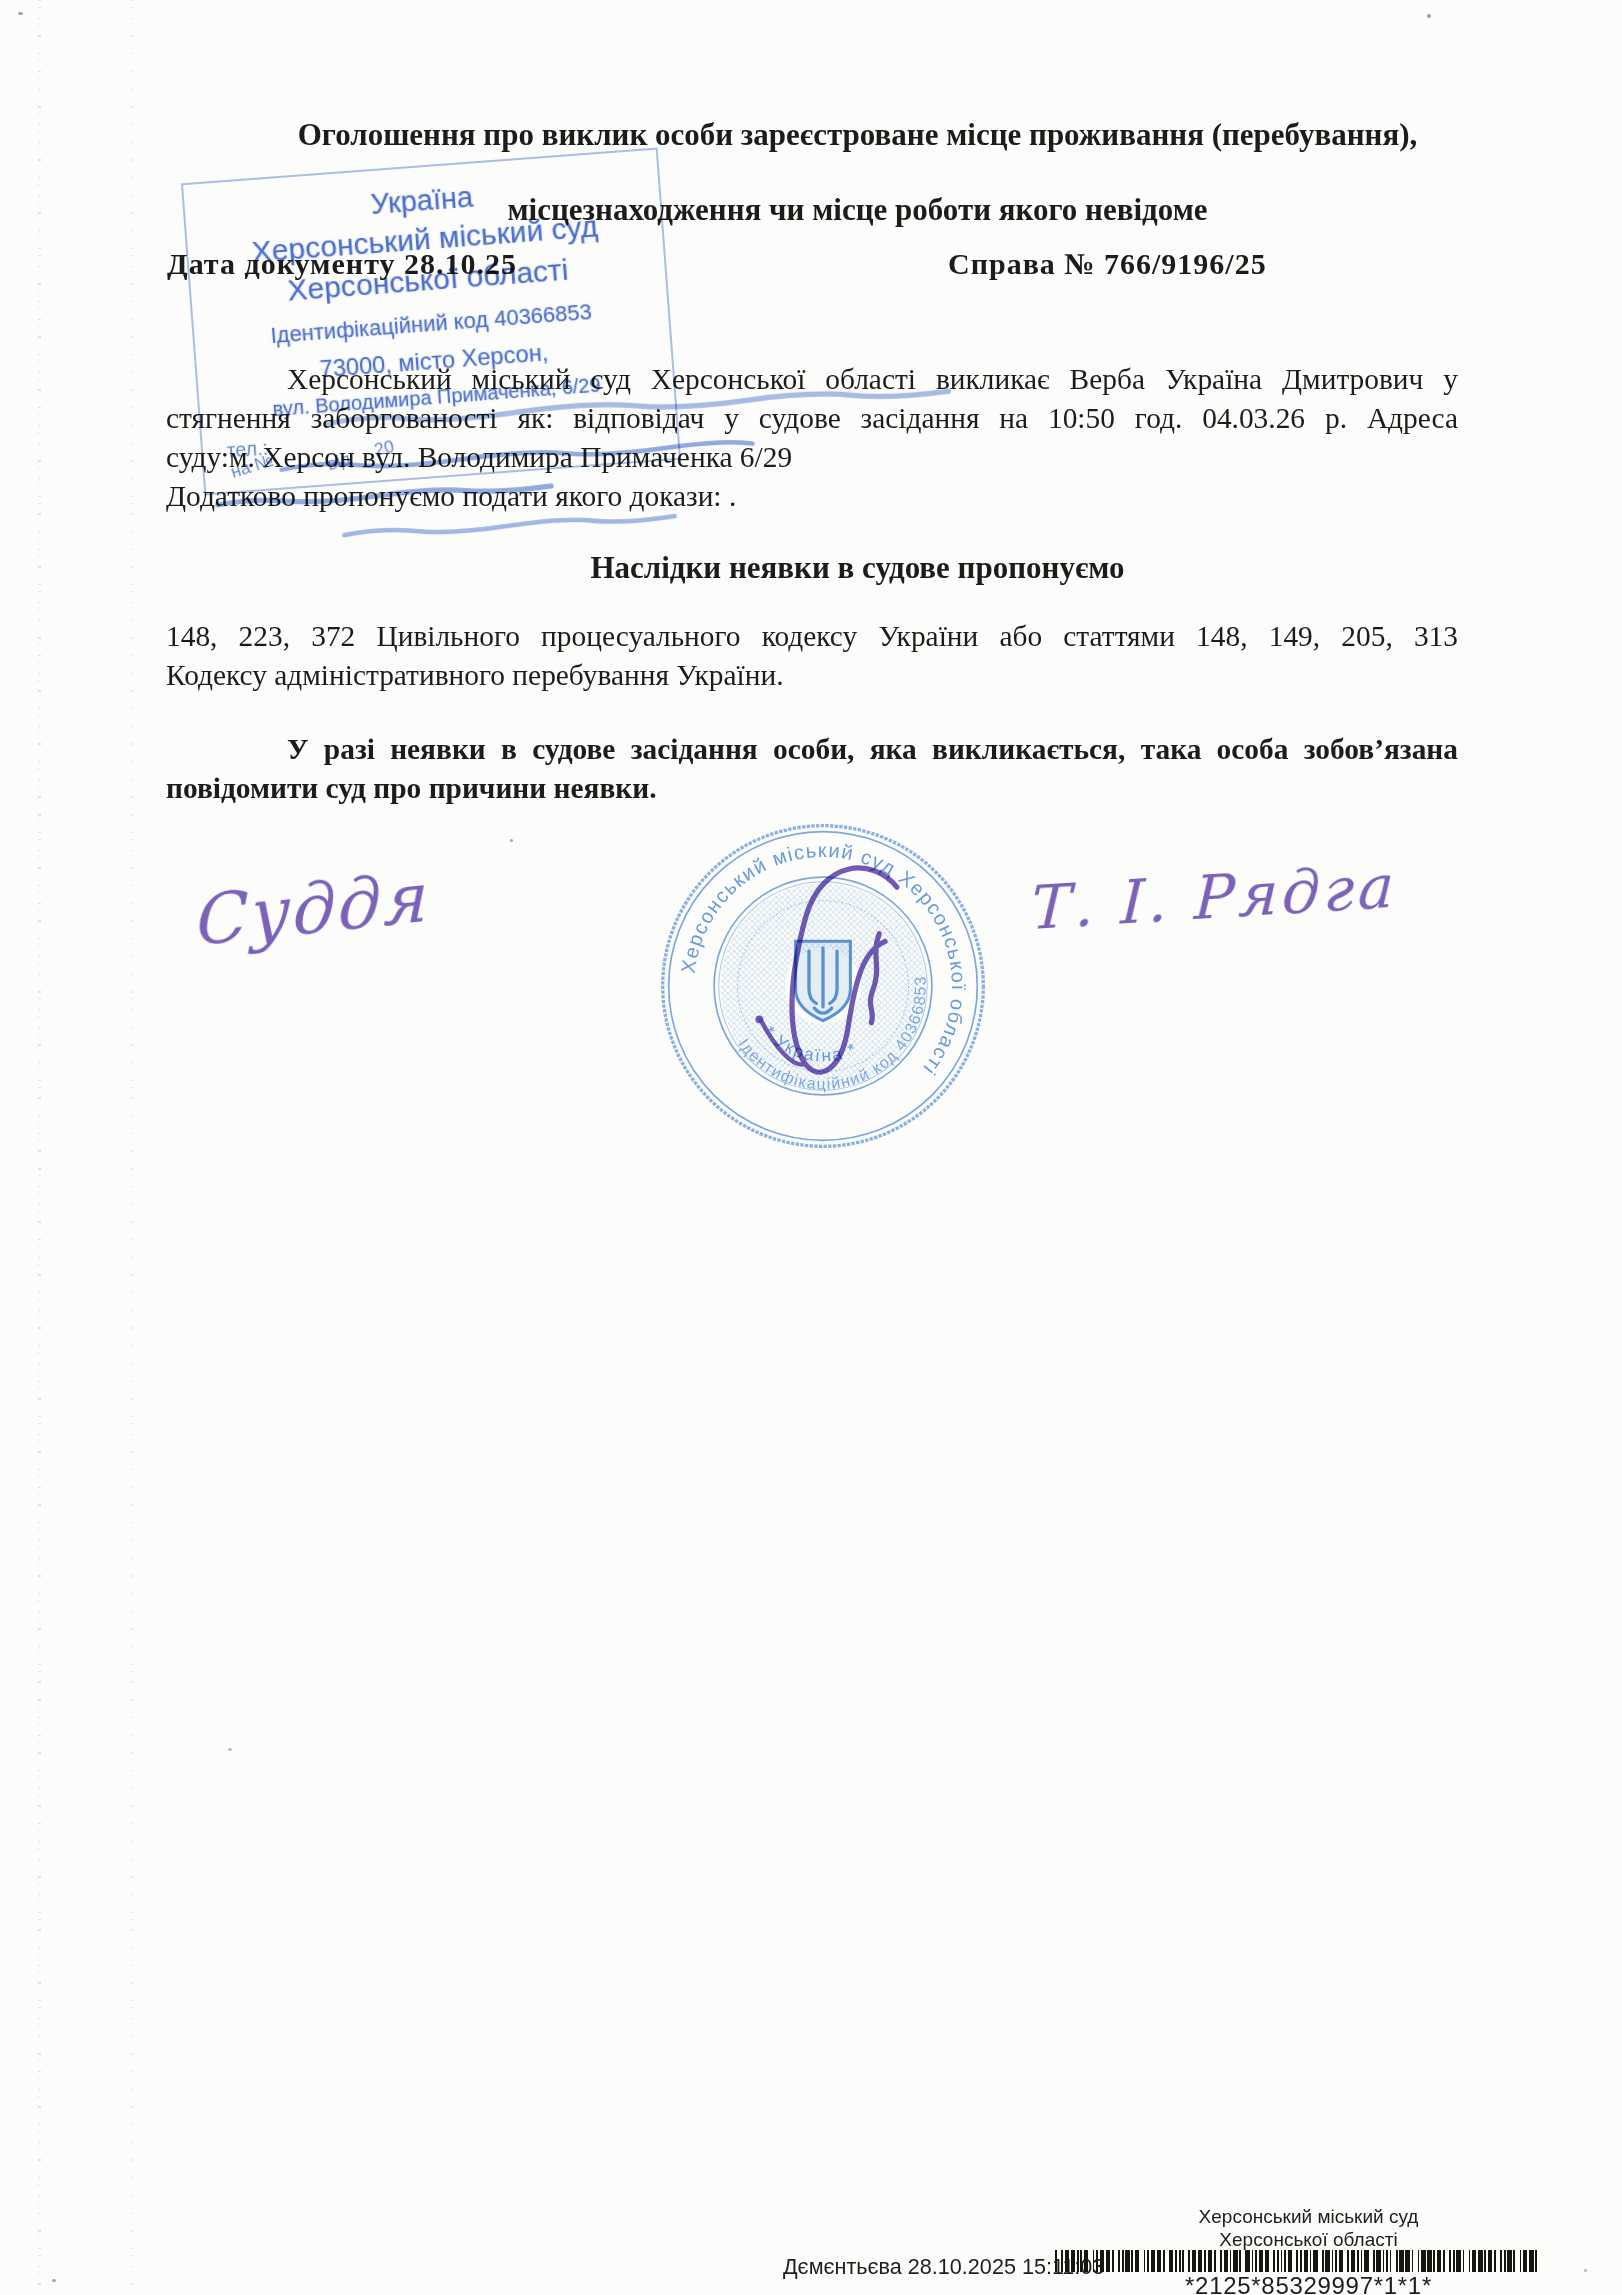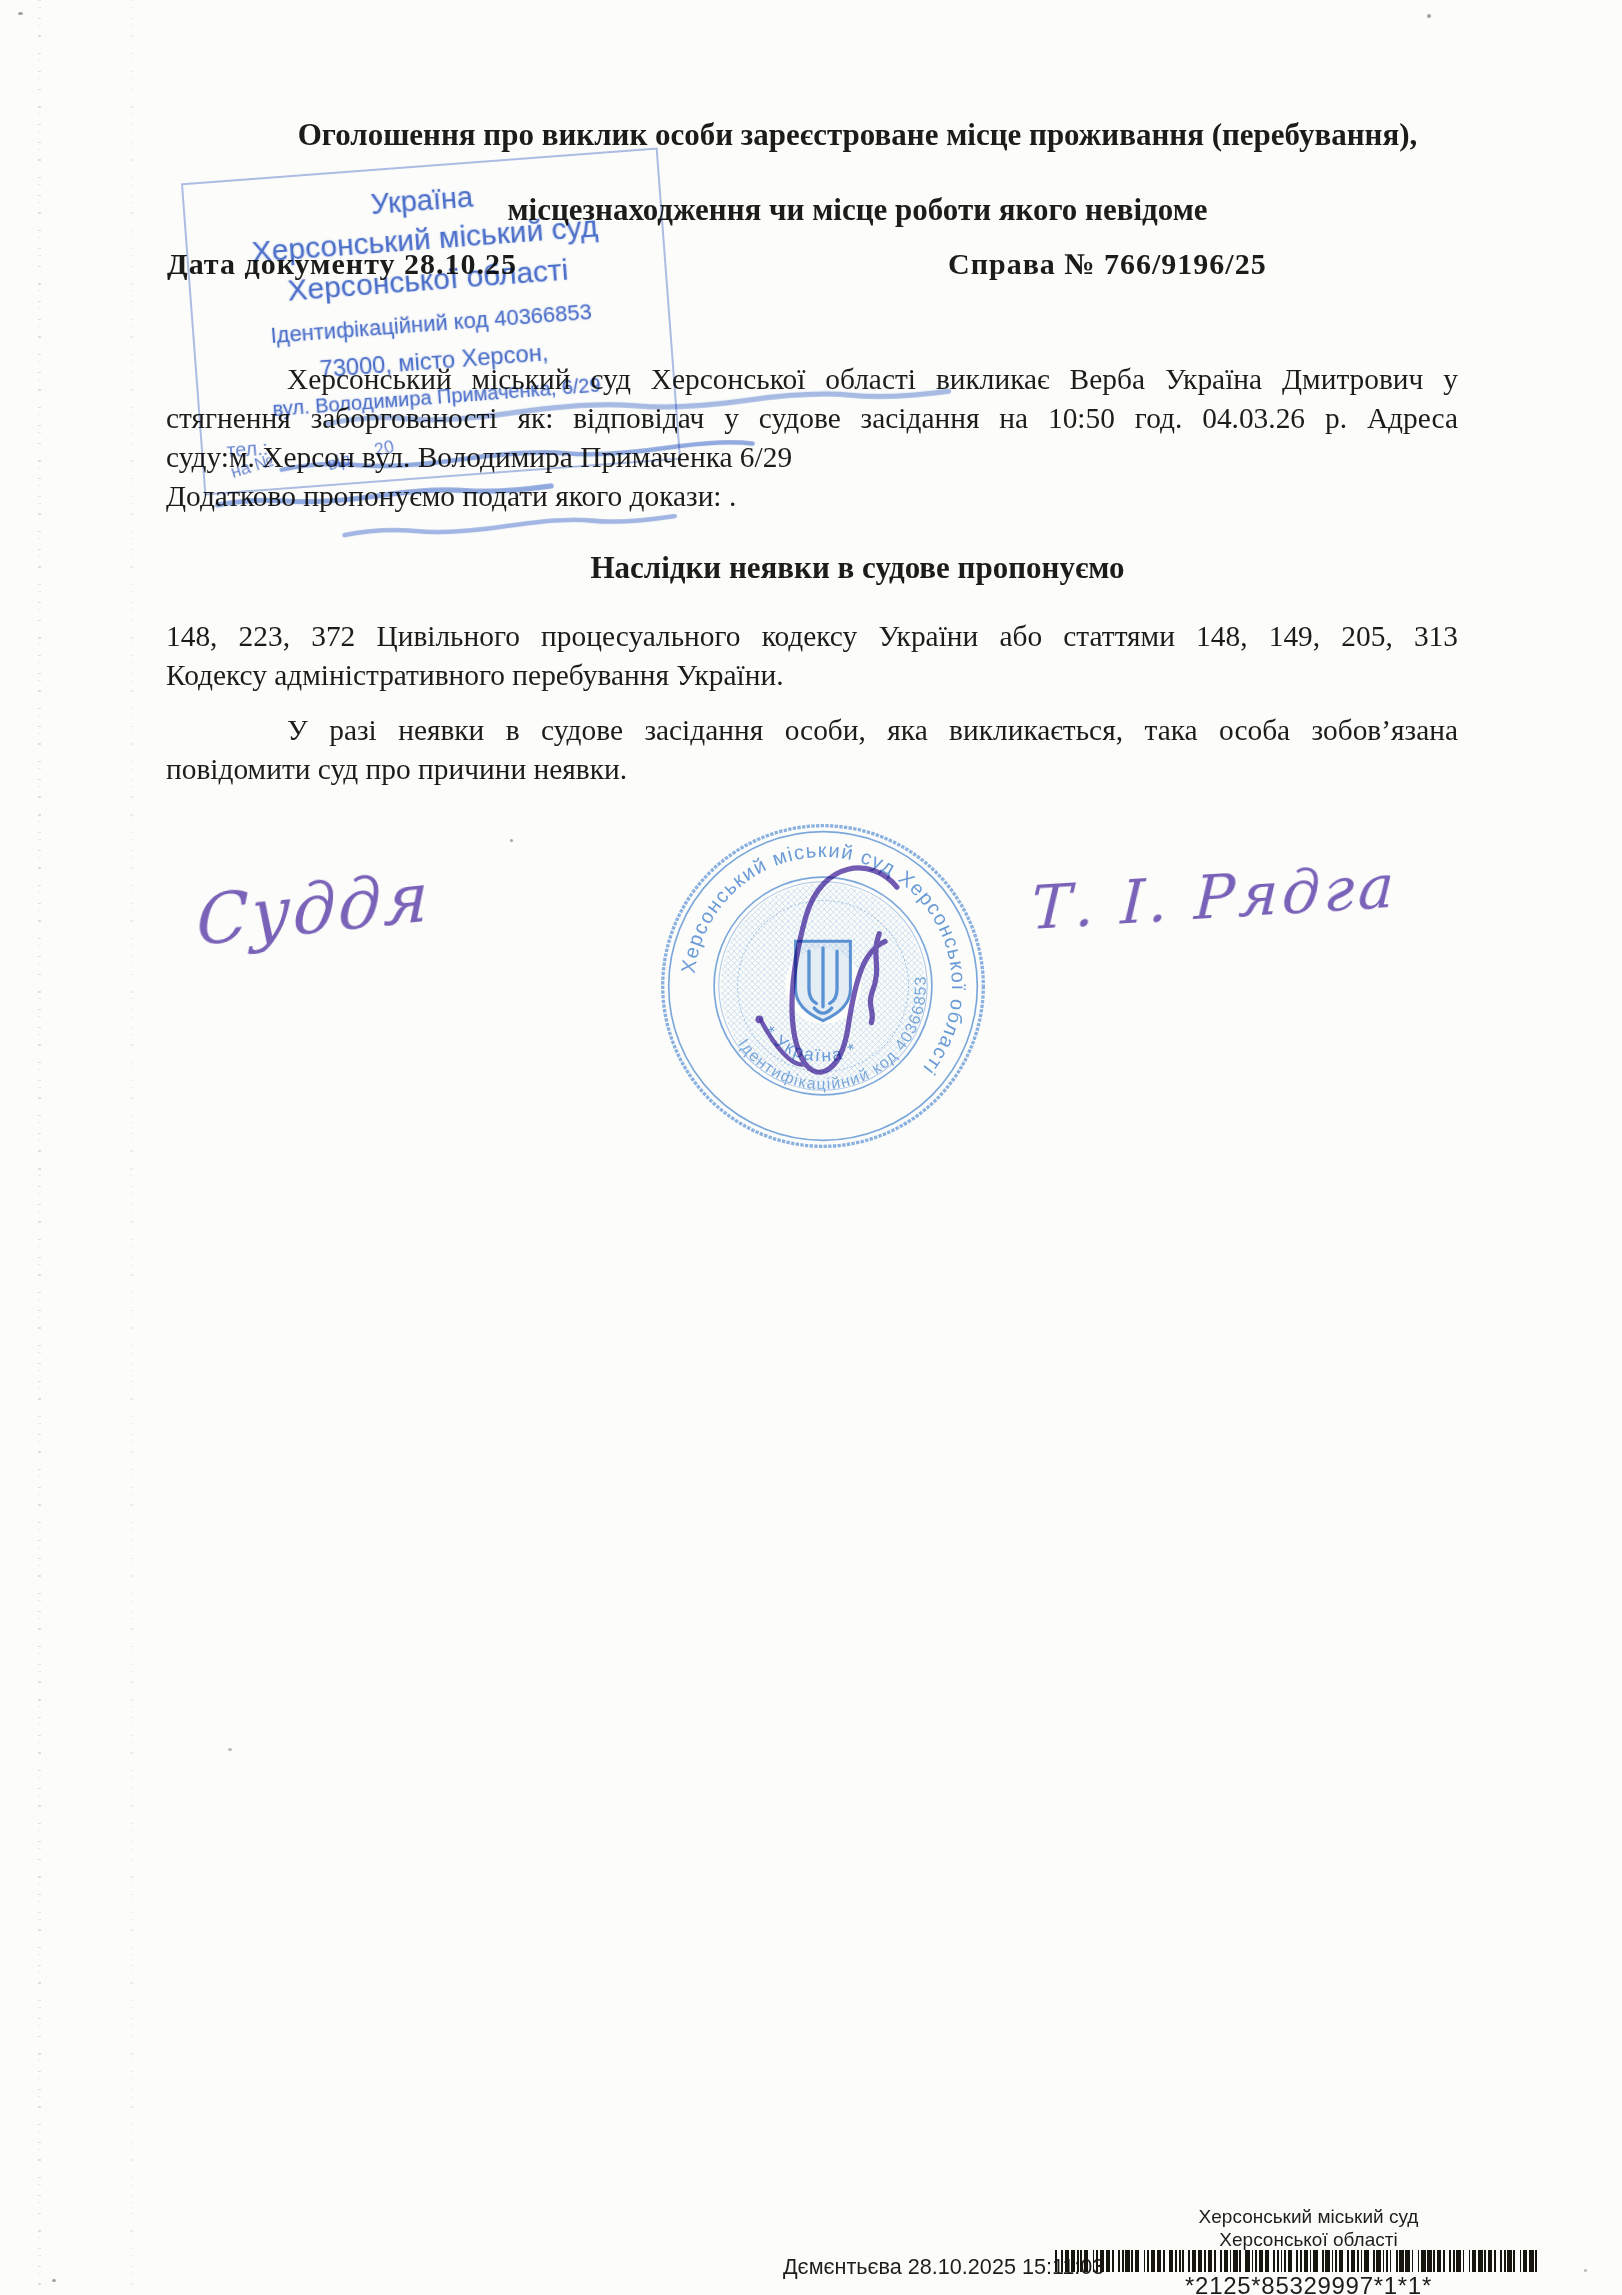--- a/index.html
+++ b/index.html
@@ -76,21 +76,21 @@
     <div>Додатково пропонуємо подати якого докази: .</div>
   </div>
 
   <div class="heading">Наслідки неявки в судове пропонуємо</div>
 
   <div class="body-block" style="top:617px;">
     <div class="jline">148, 223, 372 Цивільного процесуального кодексу України або статтями 148, 149, 205, 313</div>
     <div>Кодексу адміністративного перебування України.</div>
   </div>
 
-  <div class="body-block" style="top:711px;">
+  <div class="body-block" style="top:730px;font-weight:bold;">
     <div class="jline indent">У разі неявки в судове засідання особи, яка викликається, така особа зобов’язана</div>
     <div>повідомити суд про причини неявки.</div>
   </div>
 
   <div class="corner-stamp">
     <div class="cs-line" style="top:17px;font-size:29px;">Україна</div>
     <div class="cs-line" style="top:55px;font-size:30px;">Херсонський міський суд</div>
     <div class="cs-line" style="top:96px;font-size:30px;">Херсонської області</div>
     <div class="cs-line" style="top:144px;font-size:22px;">Ідентифікаційний код 40366853</div>
     <div class="cs-line" style="top:181px;font-size:23.6px;">73000, місто Херсон,</div>

